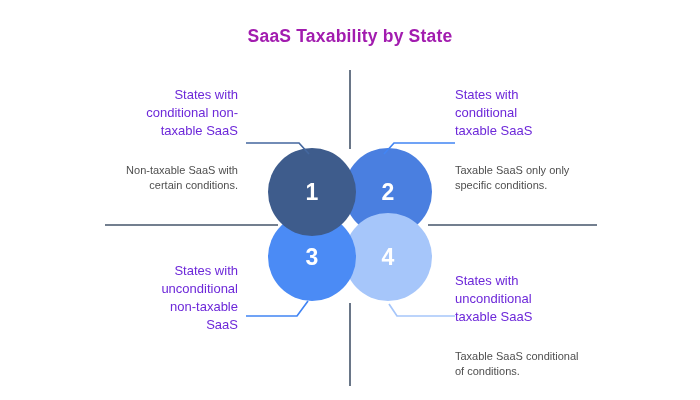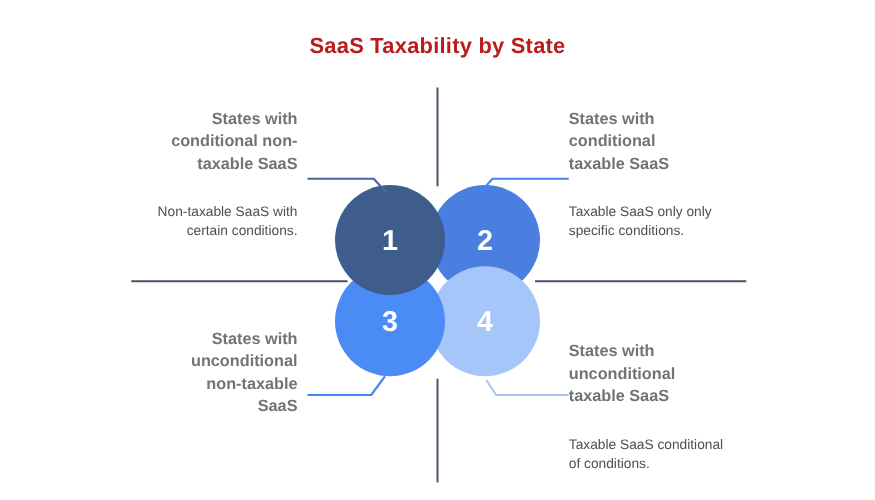--- a/index.html
+++ b/index.html
@@ -14,39 +14,39 @@
   .title {
     position: absolute;
     top: 26px;
     left: 0;
     width: 700px;
     margin: 0;
     text-align: center;
     font-size: 17.5px;
     font-weight: 700;
     letter-spacing: 0.2px;
-    color: #b91c1c;
+    color: #a21caf;
   }
   .diagram-svg {
     position: absolute;
     top: 0;
     left: 0;
   }
   .quad {
     position: absolute;
     width: 165px;
   }
   .quad.align-right { text-align: right; }
   .quad.align-left  { text-align: left; }
   .quad-heading {
     margin: 0;
     font-size: 13px;
-    font-weight: 700;
+    font-weight: 400;
     line-height: 18px;
-    color: #737373;
+    color: #6d28d9;
     white-space: pre-line;
   }
   .quad-desc {
     margin: 23px 0 0 0;
     font-size: 11px;
     font-weight: 400;
     line-height: 15px;
     color: #4F4F4F;
     white-space: pre-line;
   }

